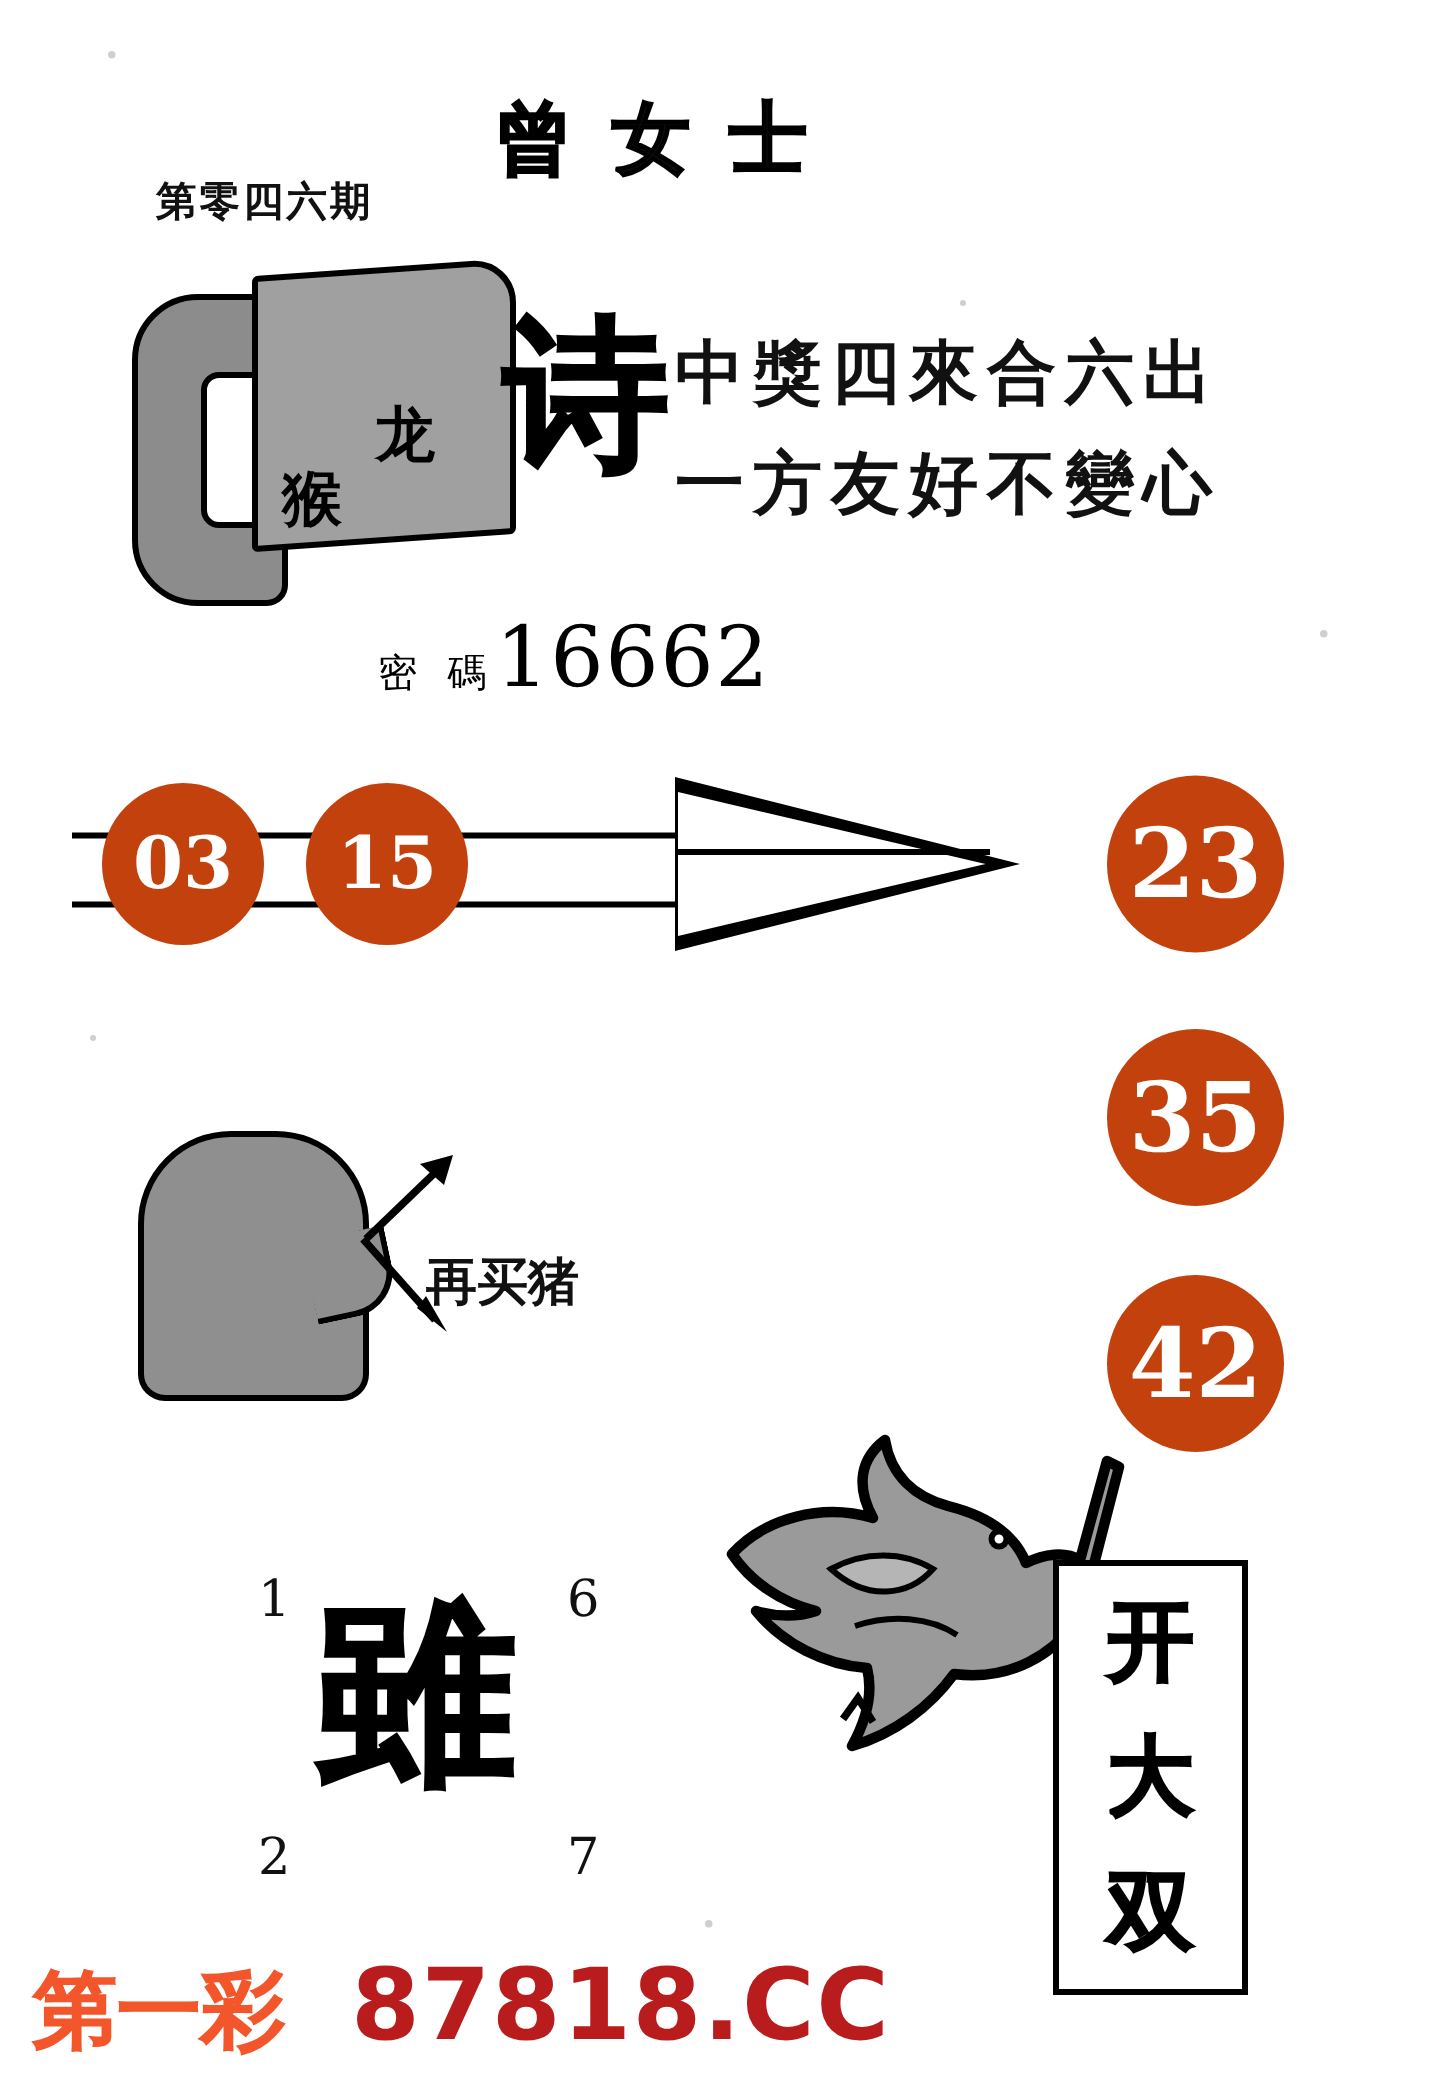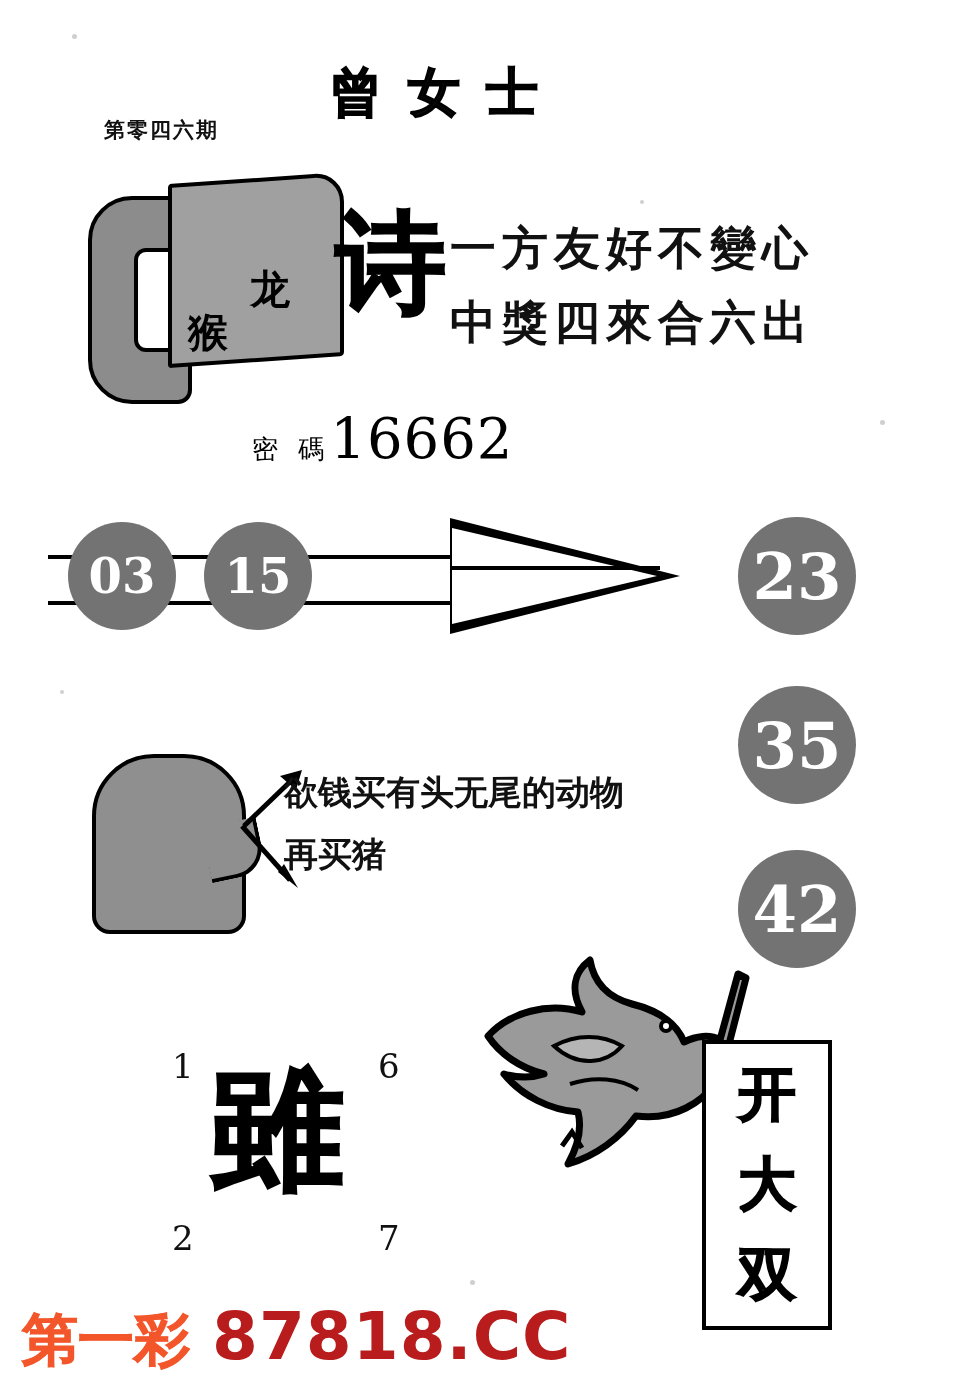--- a/index.html
+++ b/index.html
@@ -17,21 +17,21 @@
     background: #ffffff;
     overflow: hidden;
   }
 
   
   .issue-label {
     position: absolute;
     left: 104px;
     top: 116px;
     font-family: "DejaVu Serif", serif;
-    font-size: 21px;
+    font-size: 27px;
     font-weight: 700;
     letter-spacing: 2px;
     color: #111;
     white-space: nowrap;
   }
   .brand-title {
     position: absolute;
     left: 330px;
     top: 58px;
     font-family: Liberation Mono, monospace;
@@ -167,21 +167,21 @@
     left: 452px;
     top: 566px;
     width: 208px;
     height: 4px;
     background: #000;
   }
 
   .ball {
     position: absolute;
     border-radius: 50%;
-    background: #737373;
+    background: #c2410c;
     color: #fff;
     display: flex;
     align-items: center;
     justify-content: center;
     font-family: "DejaVu Serif", serif;
     font-weight: 700;
   }
   .ball.left {
     width: 108px; height: 108px;
     font-size: 48px;
@@ -292,21 +292,21 @@
     -webkit-text-stroke: 1.5px #000;
   }
 
   
   .footer {
     position: absolute;
     left: 22px;
     top: 1298px;
     display: flex;
     align-items: baseline;
-    gap: 22px;
+    gap: 44px;
     white-space: nowrap;
   }
   .footer .cn {
     font-family: "DejaVu Serif", serif;
     font-size: 56px;
     font-weight: 700;
     color: #f2562a;
     -webkit-text-stroke: 1px #f2562a;
   }
   .footer .site {
@@ -343,22 +343,22 @@
     <div class="notch"></div>
   </div>
 
   <div class="speech-card"></div>
   <div class="zodiac dragon">龙</div>
   <div class="zodiac monkey">猴</div>
 
   <div class="word-shi">诗</div>
 
   <div class="poem">
+    <div>中獎四來合六出</div>
     <div>一方友好不變心</div>
-    <div>中獎四來合六出</div>
   </div>
 
   <div class="password-row">
     <span class="label">密 碼</span><span class="value">16662</span>
   </div>
 
   <div class="arrow-shaft"></div>
   <div class="arrow-head"></div>
   <div class="arrow-head-inner"></div>
   <div class="arrow-head-mid"></div>
@@ -380,21 +380,20 @@
       <polygon points="62,0 40,6 56,20" fill="#000"></polygon>
     </svg>
   </div>
   <div class="hint-arrow" style="left:238px;top:820px;">
     <svg width="70" height="70" viewBox="0 0 70 70">
       <line x1="4" y1="6" x2="52" y2="60" stroke="#000" stroke-width="5"></line>
       <polygon points="60,68 40,52 46,44" fill="#000"></polygon>
     </svg>
   </div>
 
-  <div class="hint-line hint-1">欲钱买有头无尾的动物</div>
   <div class="hint-line hint-2">再买猪</div>
 
   <div class="corner-num num-1">1</div>
   <div class="corner-num num-6">6</div>
   <div class="corner-num num-2">2</div>
   <div class="corner-num num-7">7</div>
 
   <div class="big-char">雖</div>
 
   <div class="dove-wrap">

